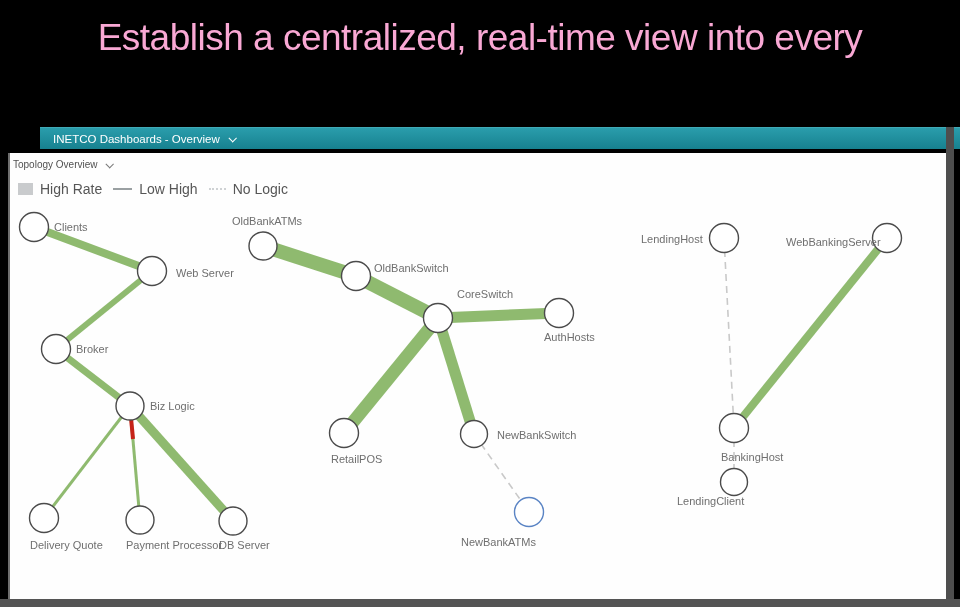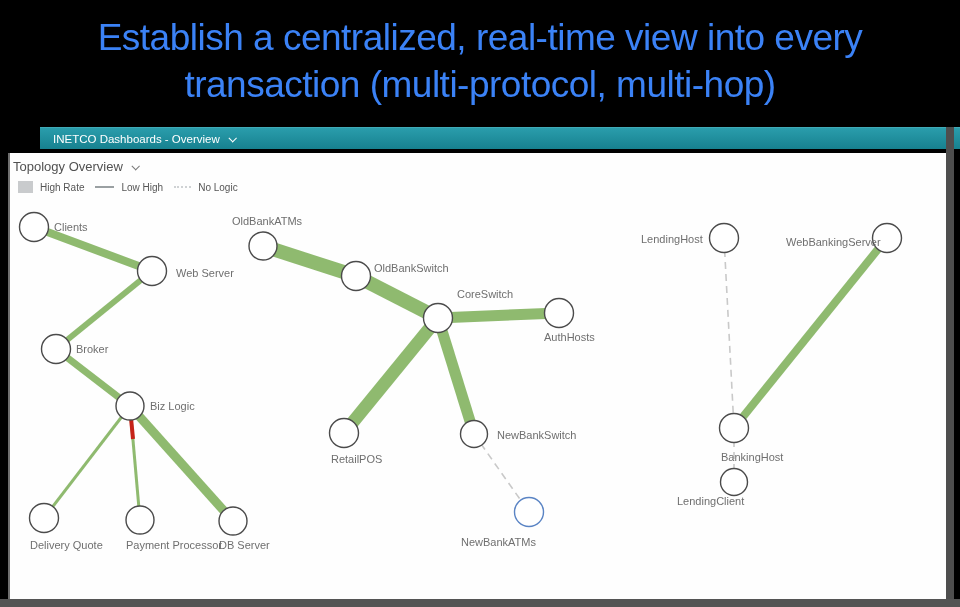--- a/index.html
+++ b/index.html
@@ -2,21 +2,21 @@
 <html><head>
 <meta charset="utf-8">
 <style>
   html,body{margin:0;padding:0;}
   body{
     width:960px;height:607px;position:relative;background:#000;
     font-family:"Liberation Sans", sans-serif;overflow:hidden;
   }
   .slide-title{
     position:absolute;top:14px;left:0;width:960px;text-align:center;
-    color:#3b82f6;font-size:37px;line-height:47px;letter-spacing:-0.5px;
+    color:#f9a8d4;font-size:37px;line-height:47px;letter-spacing:-0.5px;
     font-weight:400;
   }
   .titlebar{
     position:absolute;left:8px;top:127px;width:938px;height:22px;
     background:linear-gradient(#2a9dac,#17818f);
     border-top:1px solid #40aab6;box-sizing:border-box;
     display:flex;align-items:center;padding-left:13px;
     color:#fff;font-size:11.5px;font-weight:normal;margin-left:32px;
   }
   .panel{
@@ -24,46 +24,45 @@
     background:#fefefe;border-left:2px solid #6e6e6e;box-sizing:border-box;
   }
   .right-strip{
     position:absolute;left:946px;top:127px;width:8px;height:472px;background:#4e4e4e;
   }
   .bottom-bar{
     position:absolute;left:0;top:599px;width:960px;height:8px;background:#545454;
   }
   .panel-header{
     position:absolute;left:13px;top:159px;
-    color:#515151;font-size:13px;display:flex;align-items:center;gap:9px;
+    color:#515151;font-size:10px;display:flex;align-items:center;gap:9px;
   }
   .chev{
     display:inline-block;width:5px;height:5px;
     border-right:1.6px solid currentColor;border-bottom:1.6px solid currentColor;
     transform:rotate(45deg) translateY(-1px);
   }
   .chev-white{color:#fff;margin-left:9px;}
   .chev-gray{color:#7a7a7a;}
   .legend{
     position:absolute;left:18px;top:181px;display:flex;
-    column-gap:11px;color:#565656;font-size:10px;
+    column-gap:11px;color:#565656;font-size:14px;
   }
   .legend-item{display:flex;align-items:center;column-gap:7px;}
   .sw-square{width:15px;height:12px;background:#c9cbcd;}
   .sw-line{width:19px;height:0;border-top:2.5px solid #9aa0a2;}
   .sw-dotted{width:17px;height:0;border-top:2px dotted #cfd2d4;}
   svg.topo{position:absolute;left:0;top:0;width:960px;height:607px;}
   svg.topo text{font-family:"Liberation Sans",sans-serif;font-size:11px;fill:#6f6f6f;}
 </style>
 </head>
 <body>
 
 <div class="slide-title">
   <div>Establish a centralized, real-time view into every</div>
-  <div>transaction (multi-protocol, multi-hop)</div>
 </div>
 
 <div class="titlebar">
   <span>INETCO Dashboards - Overview</span>
   <span class="chev chev-white"></span>
 </div>
 
 <div class="panel"></div>
 
 <div class="panel-header">

